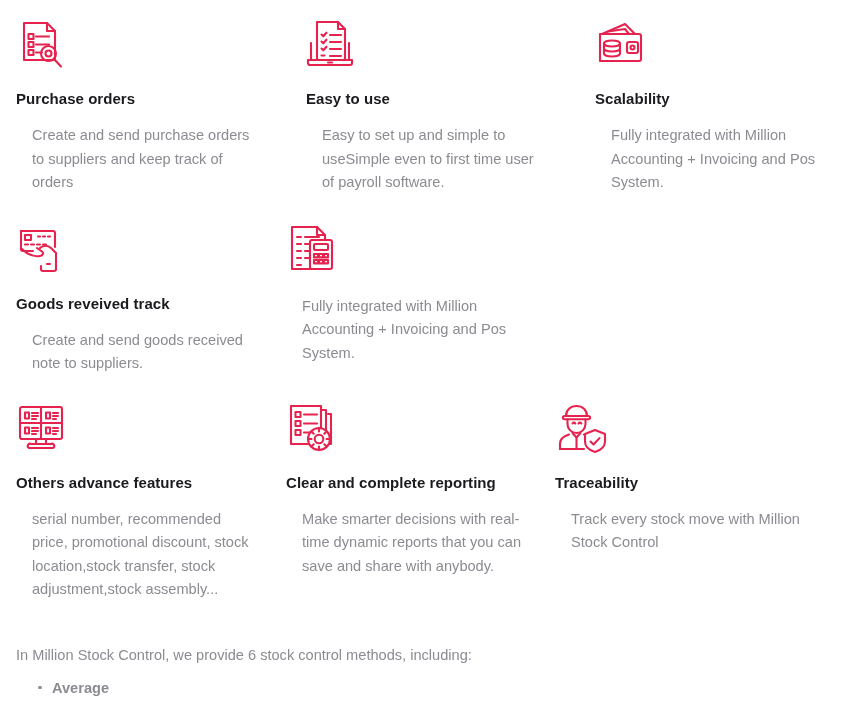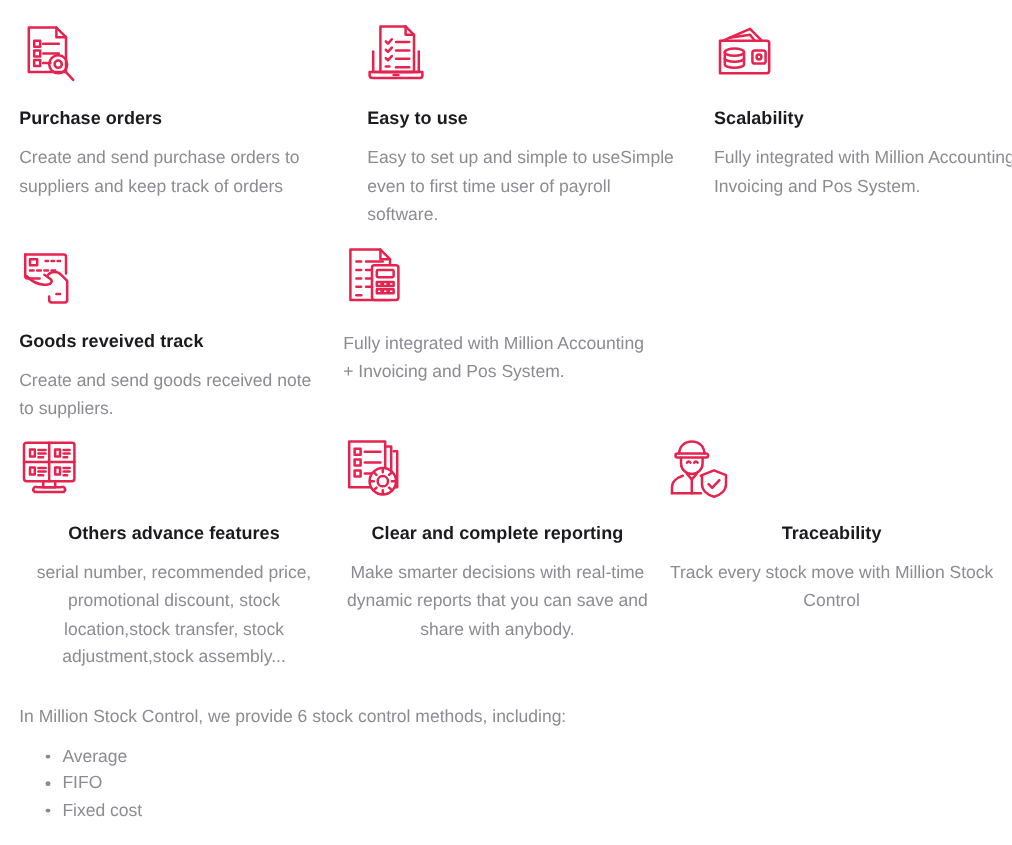--- a/index.html
+++ b/index.html
@@ -24,21 +24,21 @@
   }
 
   .grid {
     display: grid;
     grid-template-columns: 270px 269px 288px;
     column-gap: 0;
   }
 
   .row-a { margin-top: 18px; gap: 20px; }
   .row-b { margin-top: 12px; }
-  .row-c { margin-top: 10px; text-align: center; }
+  .row-c { margin-top: 10px; }
 
   .feature {
     padding-right: 12px;
     box-sizing: border-box;
   }
   .feature.empty { visibility: hidden; }
 
   .icon-wrap {
     width: 58px;
     height: 56px;
@@ -53,21 +53,21 @@
     color: #1b1b1f;
     letter-spacing: 0.05px;
     line-height: 18px;
     margin: 0 0 13px 0;
   }
 
   .feature-desc {
     font-size: 14.6px;
     color: #8b8b92;
     line-height: 23.5px;
-    margin: 0;
+    margin: 16px;
     font-weight: normal;
   }
 
   .methods-intro {
     font-size: 14.6px;
     color: #8b8b92;
     line-height: 23px;
     margin: 26px 0 10px 0;
   }
 
@@ -75,20 +75,21 @@
     margin: 0;
     padding-left: 22px;
     list-style: none;
   }
   .methods-list li {
     font-size: 14.6px;
     color: #8b8b92;
     line-height: 22.5px;
     position: relative;
     padding-left: 14px;
+    font-weight: bold;
   }
   .methods-list li::before {
     content: "";
     position: absolute;
     left: 0;
     top: 9px;
     width: 3.5px;
     height: 3.5px;
     border-radius: 50%;
     background: #8b8b92;

